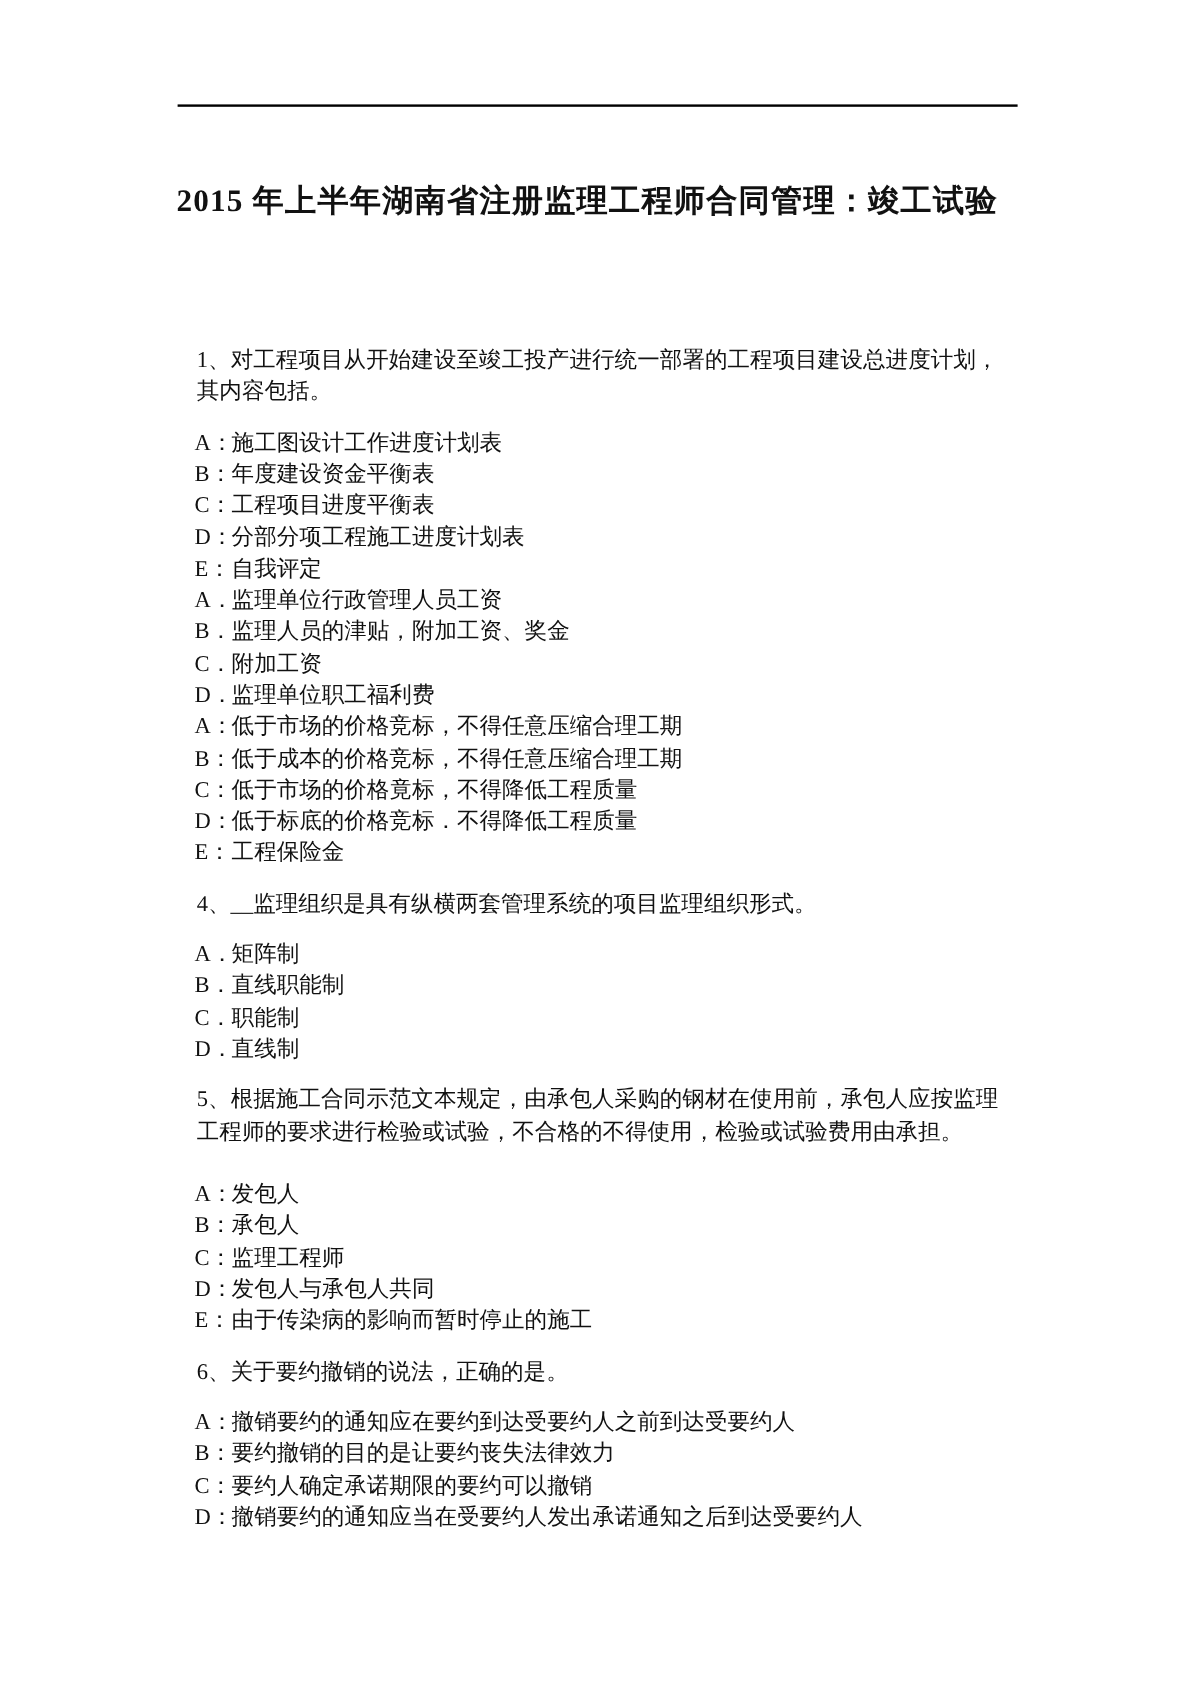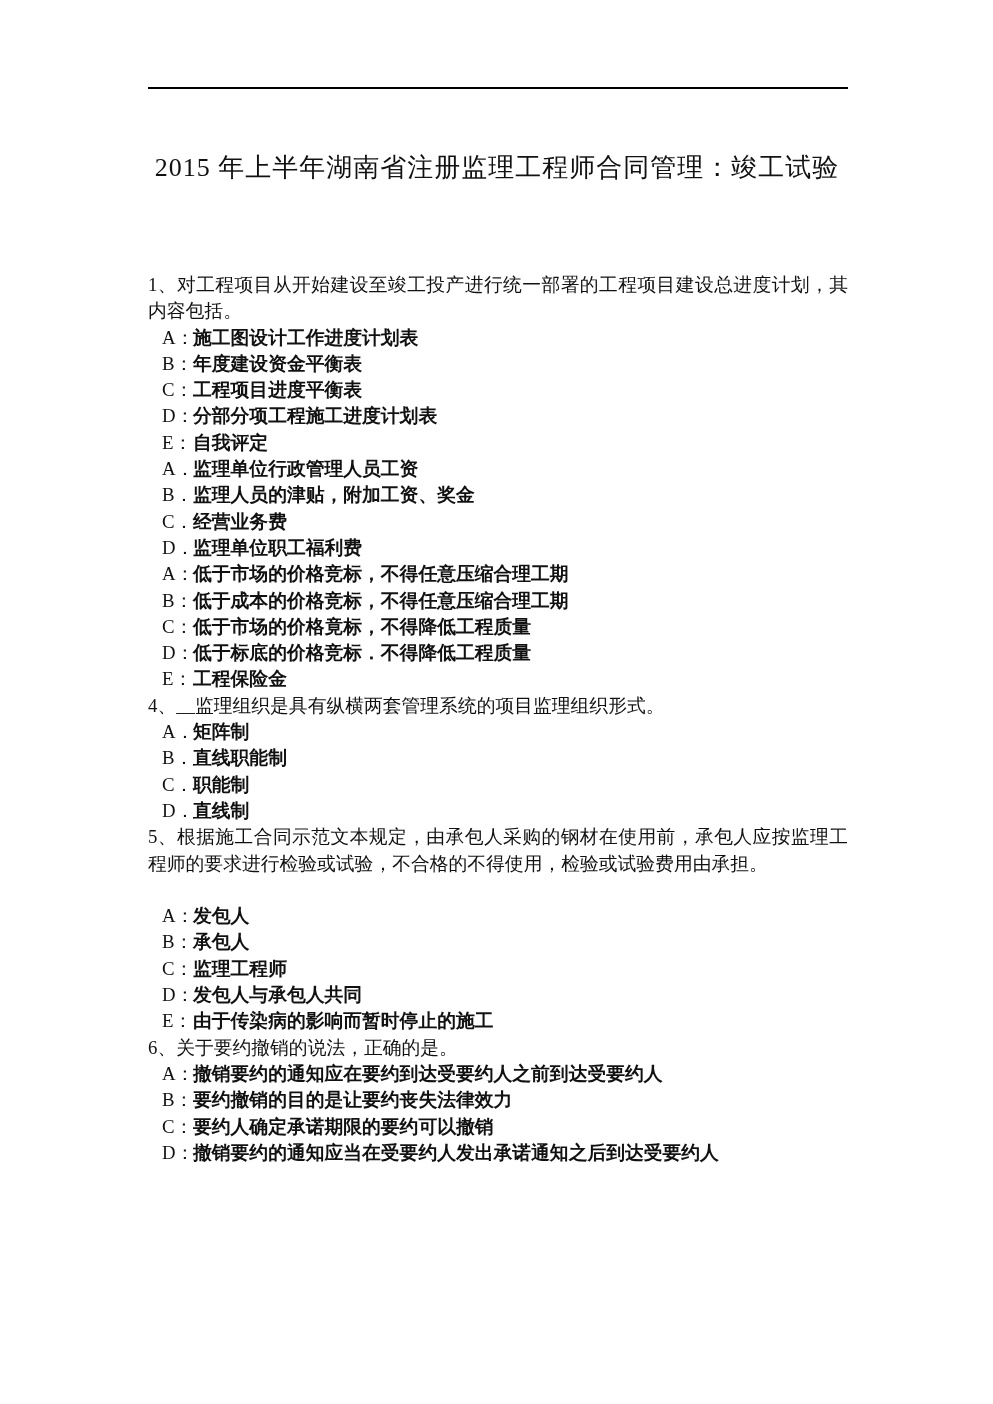--- a/index.html
+++ b/index.html
@@ -24,50 +24,49 @@
     height: 2px;
     background: #000000;
   }
   .title {
     position: absolute;
     left: 147px;
     top: 143px;
     width: 700px;
     margin: 0;
     font-size: 26px;
-    font-weight: normal;
+    font-weight: bold;
     line-height: 49px;
-    text-align: center;
     letter-spacing: 1px;
   }
   .title-line { display: block; }
   .doc-body {
     position: absolute;
     left: 148px;
     top: 272px;
     width: 700px;
     font-size: 18.8px;
     line-height: 26.3px;
     text-align: justify;
   }
   .section-heading {
     margin: 0;
     font-size: 19.5px;
     font-weight: bold;
   }
   .question { margin: 0; }
-  .q-text { margin: 0; }
+  .q-text { margin: 16px; }
   .options { padding-left: 14px; }
   .options.gap-before { margin-top: 26.3px; }
   .option { display: flex; text-align: left; }
   .option .marker {
     flex: none;
     width: 31px;
   }
-  .option .opt-text { flex: 1 1 auto; font-weight: bold; }
+  .option .opt-text { flex: 1 1 auto; }
 </style>
 </head>
 <body>
 
 <div class="page">
   <div class="top-rule"></div>
   <h1 class="title">
     <span class="title-line">2015 年上半年湖南省注册监理工程师合同管理：竣工试验</span>
   </h1>
   <div class="doc-body">
@@ -102,21 +101,21 @@
             <div class="option">
               <span class="marker">A．</span>
               <span class="opt-text">监理单位行政管理人员工资</span>
             </div>
             <div class="option">
               <span class="marker">B．</span>
               <span class="opt-text">监理人员的津贴，附加工资、奖金</span>
             </div>
             <div class="option">
               <span class="marker">C．</span>
-              <span class="opt-text">经营业务费</span>
+              <span class="opt-text">附加工资</span>
             </div>
             <div class="option">
               <span class="marker">D．</span>
               <span class="opt-text">监理单位职工福利费</span>
             </div>
           </div>
         </div>
         <div class="question">
           <div class="options">
             <div class="option">

